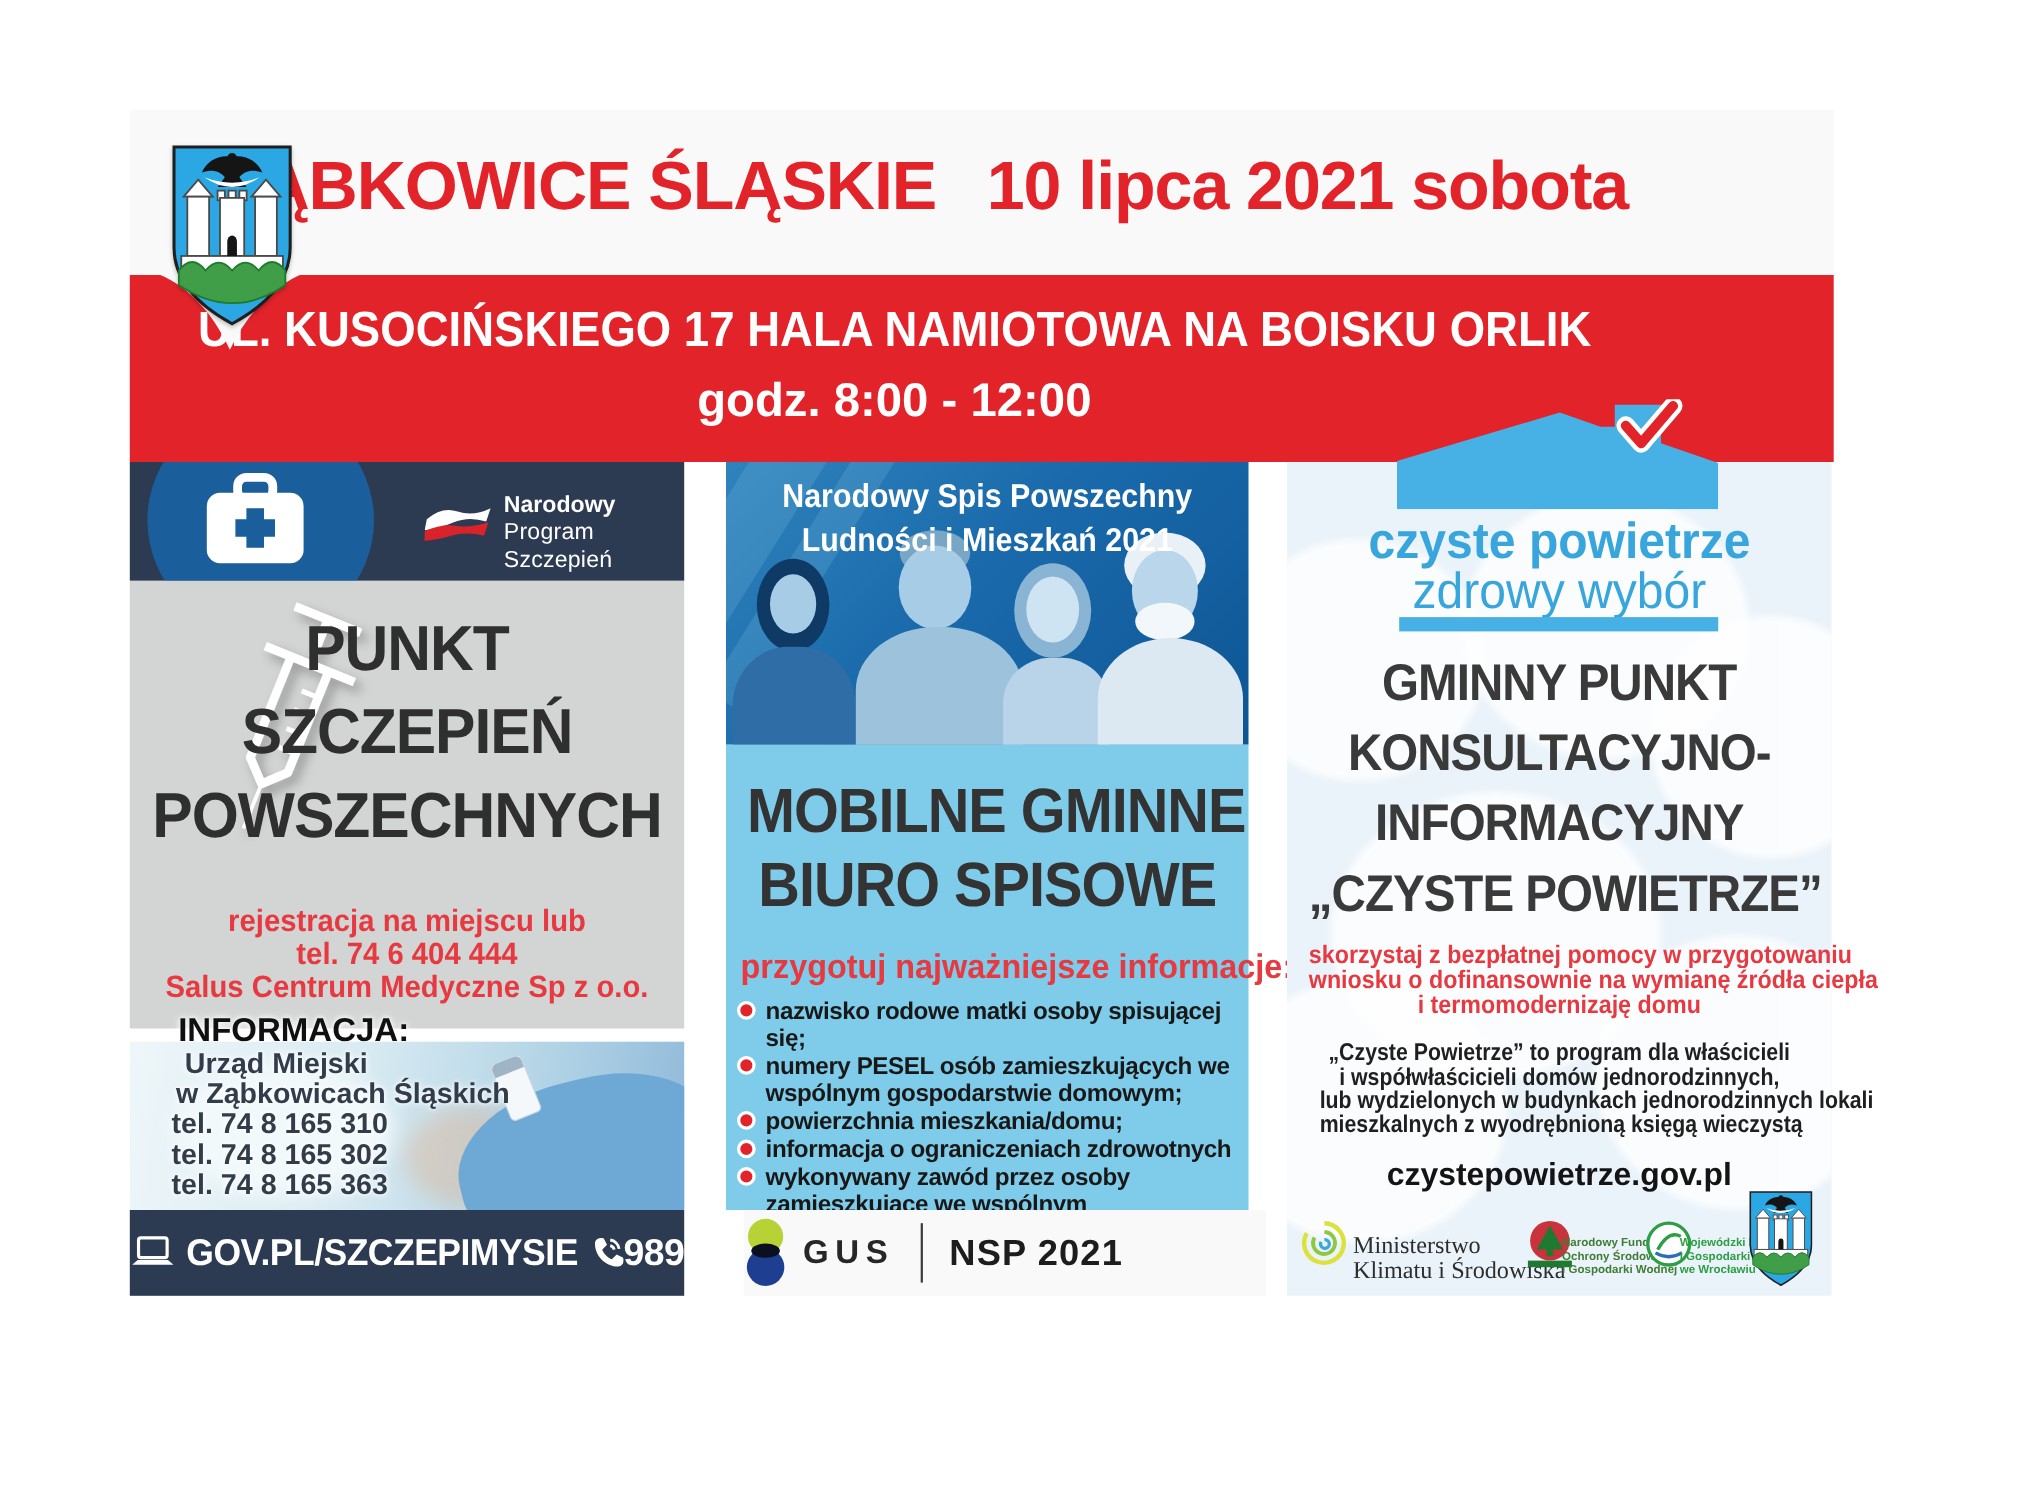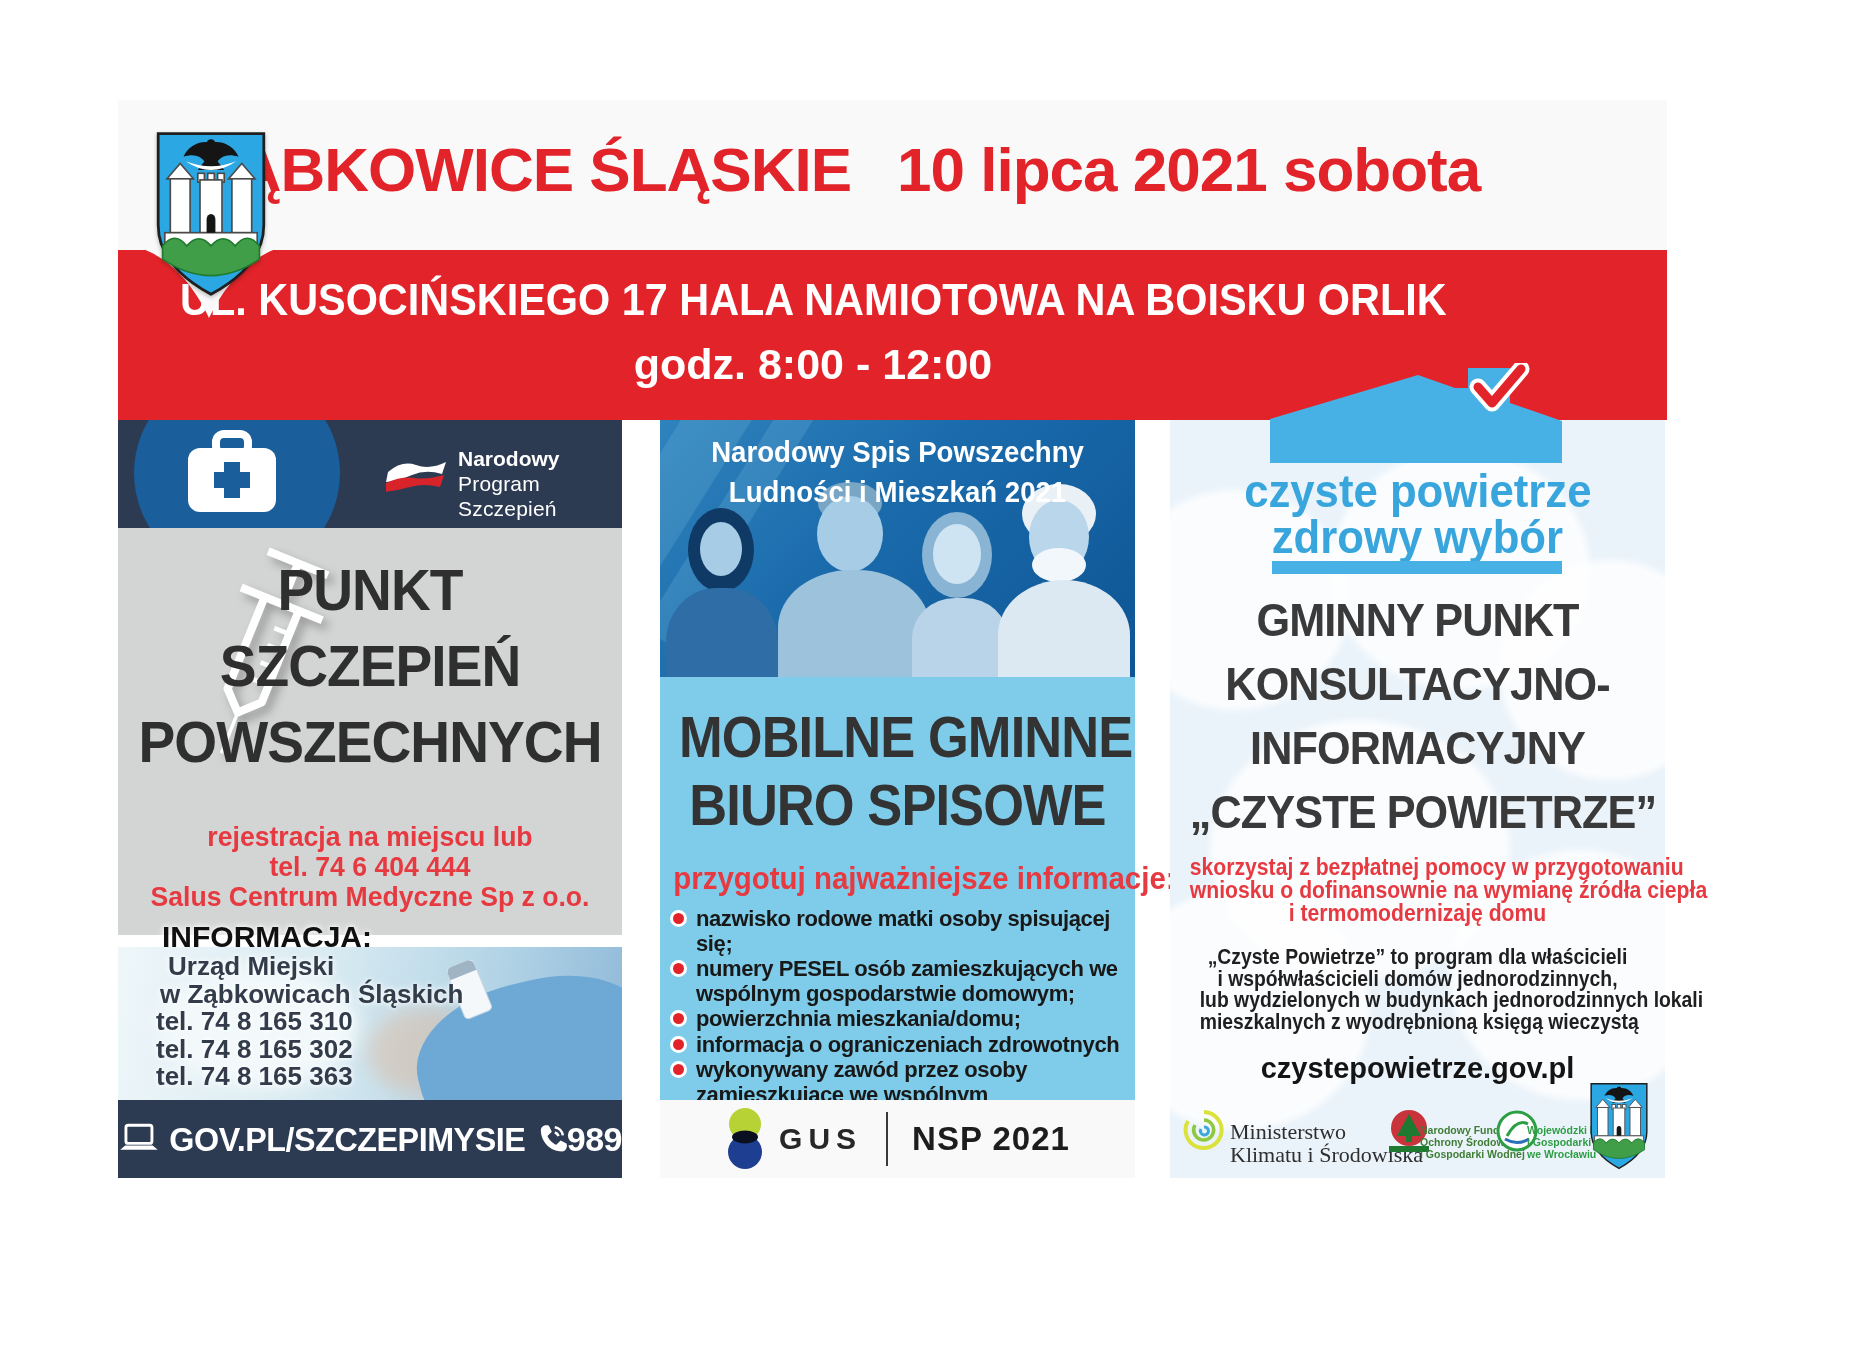--- a/index.html
+++ b/index.html
@@ -63,31 +63,31 @@
   .streak{position:absolute;background:rgba(125,191,225,.22);transform:rotate(32deg)}
   .mid-banner{left:0;top:12px;width:475px;color:#fff;font-weight:700;font-size:30px;line-height:40px;z-index:3}
   .fig{position:absolute;border-radius:50%}
   .mid-body{left:0;top:257px;width:475px;height:423px;background:var(--light-blue)}
   .mid-title{left:0;top:26px;width:475px;color:#333;font-weight:800;font-size:57px;line-height:68px;letter-spacing:-1px}
   .mid-sub{left:0;top:184px;width:475px;color:var(--red-text);font-weight:700;font-size:31px}
   .bullets{left:10px;top:230px;width:452px;list-style:none}
   .bullets li{display:flex;gap:9px;margin-bottom:1px}
   .dot{flex:none;width:17px;height:17px;margin-top:3px;border-radius:50%;background:var(--red);border:3px solid #fff}
   .bullets .bt{font-size:22px;font-weight:700;color:#181818;line-height:24.5px;letter-spacing:-.4px}
-  .mid-footer{left:0;top:680px;width:475px;height:78px;background:#f9f9f9;display:flex;align-items:center;justify-content:center;gap:14px}
+  .mid-footer{left:16px;top:680px;width:475px;height:78px;background:#f9f9f9;display:flex;align-items:center;gap:14px}
   .gus-word{font-size:30px;font-weight:800;letter-spacing:6px;color:#272727}
   .gus-div{width:2px;height:54px;background:#3a3a3a;margin:0 10px}
   .nsp-word{font-size:33px;font-weight:600;color:#1d1d1d;letter-spacing:1px}
 
   
   .sky{left:0;top:60px;width:495px;height:758px;background:var(--sky);overflow:hidden}
   .cloud{position:absolute;background:#fff;opacity:.8;border-radius:50%;filter:blur(3px)}
   .house-logo{left:92px;top:3px;width:300px;height:100px}
   .cp-l1{left:0;top:104px;width:495px;color:var(--cp-text);font-weight:800;font-size:46px}
-  .cp-l2{left:0;top:150px;width:495px;color:var(--cp-text);font-weight:700;font-size:46px}
+  .cp-l2{left:0;top:150px;width:495px;color:var(--cp-text);font-weight:400;font-size:46px}
   .cp-bar{left:102px;top:201px;width:290px;height:13px;background:var(--cp-blue)}
   .right-title{left:0;top:228px;width:495px;color:#3a3a3a;font-weight:800;font-size:47px;line-height:64px;letter-spacing:-1px}
   .right-red{left:0;top:496px;width:495px;color:var(--red-text);font-weight:700;font-size:23px;line-height:23px}
   .right-body{left:0;top:586px;width:495px;color:#1f1f1f;font-weight:600;font-size:22px;line-height:21.7px}
   .right-site{left:0;top:692px;width:495px;color:#141414;font-weight:800;font-size:29px}
   .partner-logo{position:absolute}
   .min-text{left:60px;top:760px;font-family:"Liberation Serif",serif;font-size:22px;line-height:23px;color:#2e2e2e}
   .nfo-text{left:250px;top:764px;font-size:10.5px;line-height:12px;color:#3f7d35;font-weight:700}
   .wfo-text{left:357px;top:764px;font-size:10.5px;line-height:12px;color:#2e9e44;font-weight:700}
   .crest-small{left:420px;top:722px;width:58px;height:88px}

